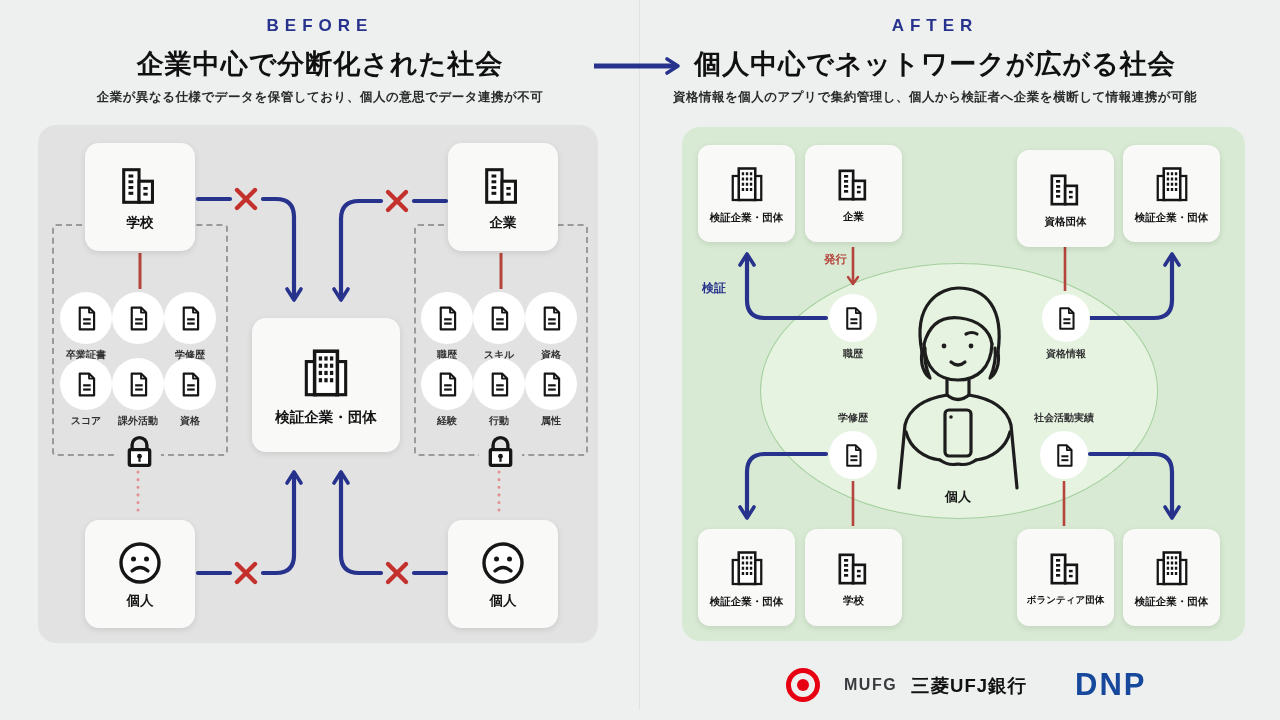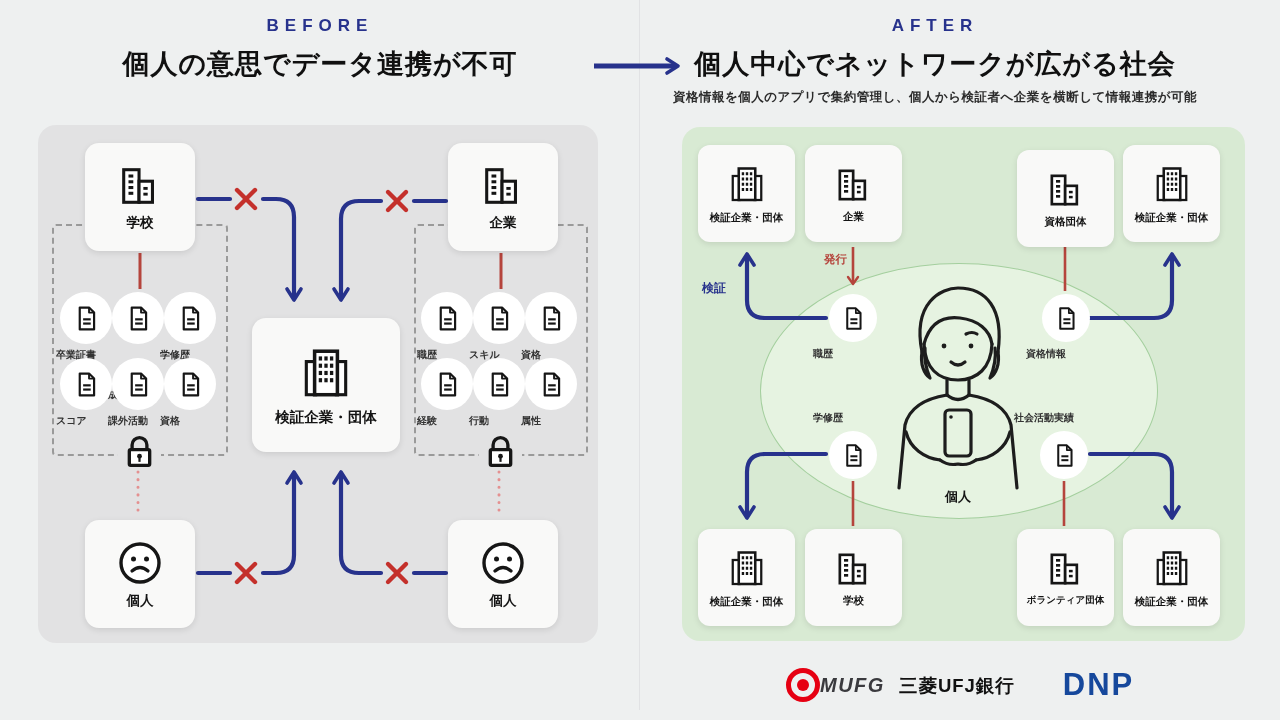--- a/index.html
+++ b/index.html
@@ -34,37 +34,37 @@
   .card-lg{width:148px;height:134px;}
   .card-lg .clabel{font-size:14.5px;}
   .card-sm{width:97px;height:97px;border-radius:12px;gap:6px;}
   .card-sm .clabel{font-size:10.5px;white-space:nowrap;}
   
   .doc{position:absolute;background:#fff;border-radius:50%;z-index:4;
     display:flex;align-items:center;justify-content:center;}
   .doc-lg{width:52px;height:52px;}
   .doc-sm{width:48px;height:48px;}
   .doc-label{position:absolute;z-index:4;font-size:10px;font-weight:600;color:#333;
-    text-align:left;white-space:nowrap;}
+    text-align:center;white-space:nowrap;}
   
   .lock-wrap{position:absolute;z-index:5;background:#e2e2e3;padding:0 3px;line-height:0;}
   .flow-label{position:absolute;z-index:6;font-weight:bold;}
   .lbl-verify{color:#27328c;font-size:12px;text-align:right;}
   .lbl-issue{color:#b5443c;font-size:11.5px;}
   .person-label{position:absolute;z-index:4;font-size:13px;font-weight:bold;color:#141414;
     text-align:center;}
   
   .overlay{position:absolute;left:0;top:0;width:1280px;height:720px;z-index:3;pointer-events:none;}
   .person-svg{position:absolute;left:880px;top:282px;z-index:3;}
   
   .footer{position:absolute;left:786px;top:660px;height:50px;display:flex;align-items:center;z-index:4;}
   .mufg-mark{width:34px;height:34px;border-radius:50%;border:5.5px solid #e60012;
     display:flex;align-items:center;justify-content:center;box-sizing:border-box;}
   .mufg-dot{width:12px;height:12px;border-radius:50%;background:#e60012;}
-  .mufg-text{font-size:20px;font-weight:bold;color:#3a3a3e;letter-spacing:1.5px;margin-left:0;font-style:italic;}
+  .mufg-text{font-size:16px;font-weight:bold;color:#3a3a3e;letter-spacing:1.5px;margin-left:24px;}
   .bank-text{font-size:18.5px;font-weight:bold;color:#111;margin-left:14px;letter-spacing:1px;}
   .dnp-text{font-size:31px;font-weight:800;color:#16489c;letter-spacing:2px;margin-left:48px;}
 </style>
 </head>
 <body>
 
 <svg width="0" height="0" style="position:absolute" aria-hidden="true">
   <defs>
     <symbol id="sym-building" viewBox="0 0 48 48">
       <rect x="7" y="7" width="16" height="34" fill="#fff" stroke="#161616" stroke-width="3.2"></rect>
@@ -111,21 +111,22 @@
       <circle cx="20" cy="25" r="2.6" fill="#161616"></circle>
       <rect x="18.8" y="26" width="2.4" height="5.2" fill="#161616"></rect>
     </symbol>
   </defs>
 </svg>
 
 <div class="divider"></div>
 
 <div class="half-header" style="left:30px;width:580px;">
   <div class="tag">BEFORE</div>
-  <div class="h-title">個人の意思でデータ連携が不可</div>
+  <div class="h-title">企業中心で分断化された社会</div>
+  <div class="h-sub">企業が異なる仕様でデータを保管しており、個人の意思でデータ連携が不可</div>
 </div>
 
 <div class="half-header" style="left:655px;width:560px;">
   <div class="tag">AFTER</div>
   <div class="h-title">個人中心でネットワークが広がる社会</div>
   <div class="h-sub">資格情報を個人のアプリで集約管理し、個人から検証者へ企業を横断して情報連携が可能</div>
 </div>
 
 <div class="panel-before"></div>
 <div class="panel-after"></div>

